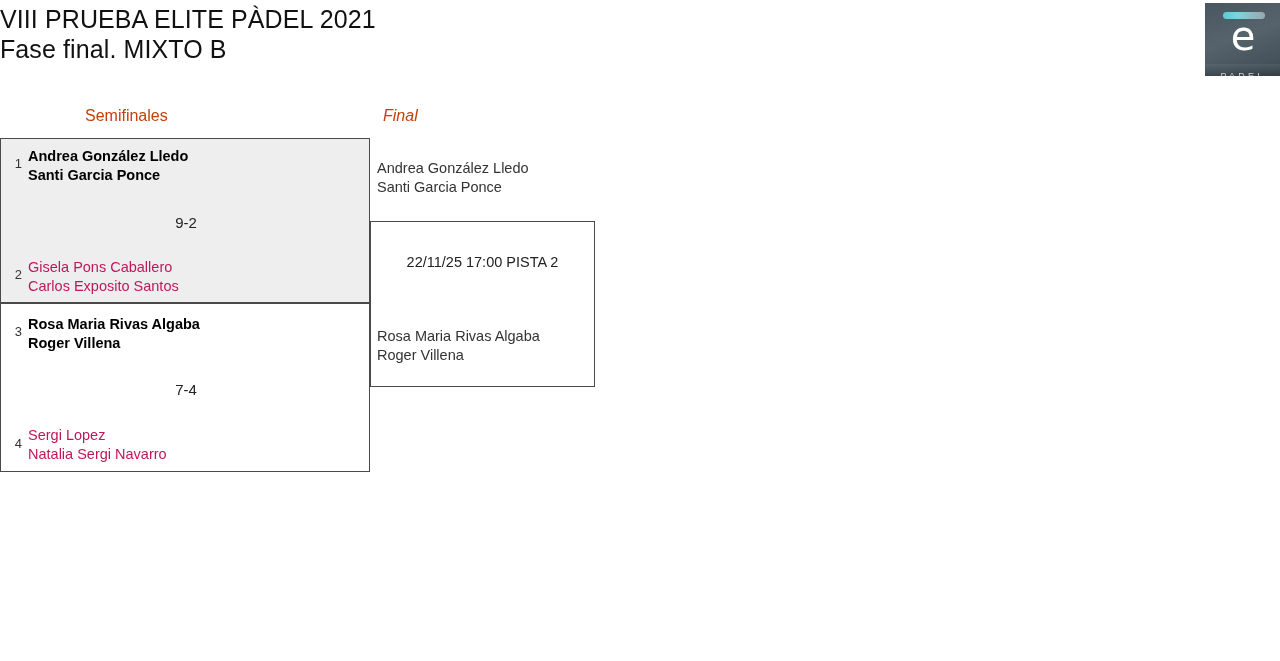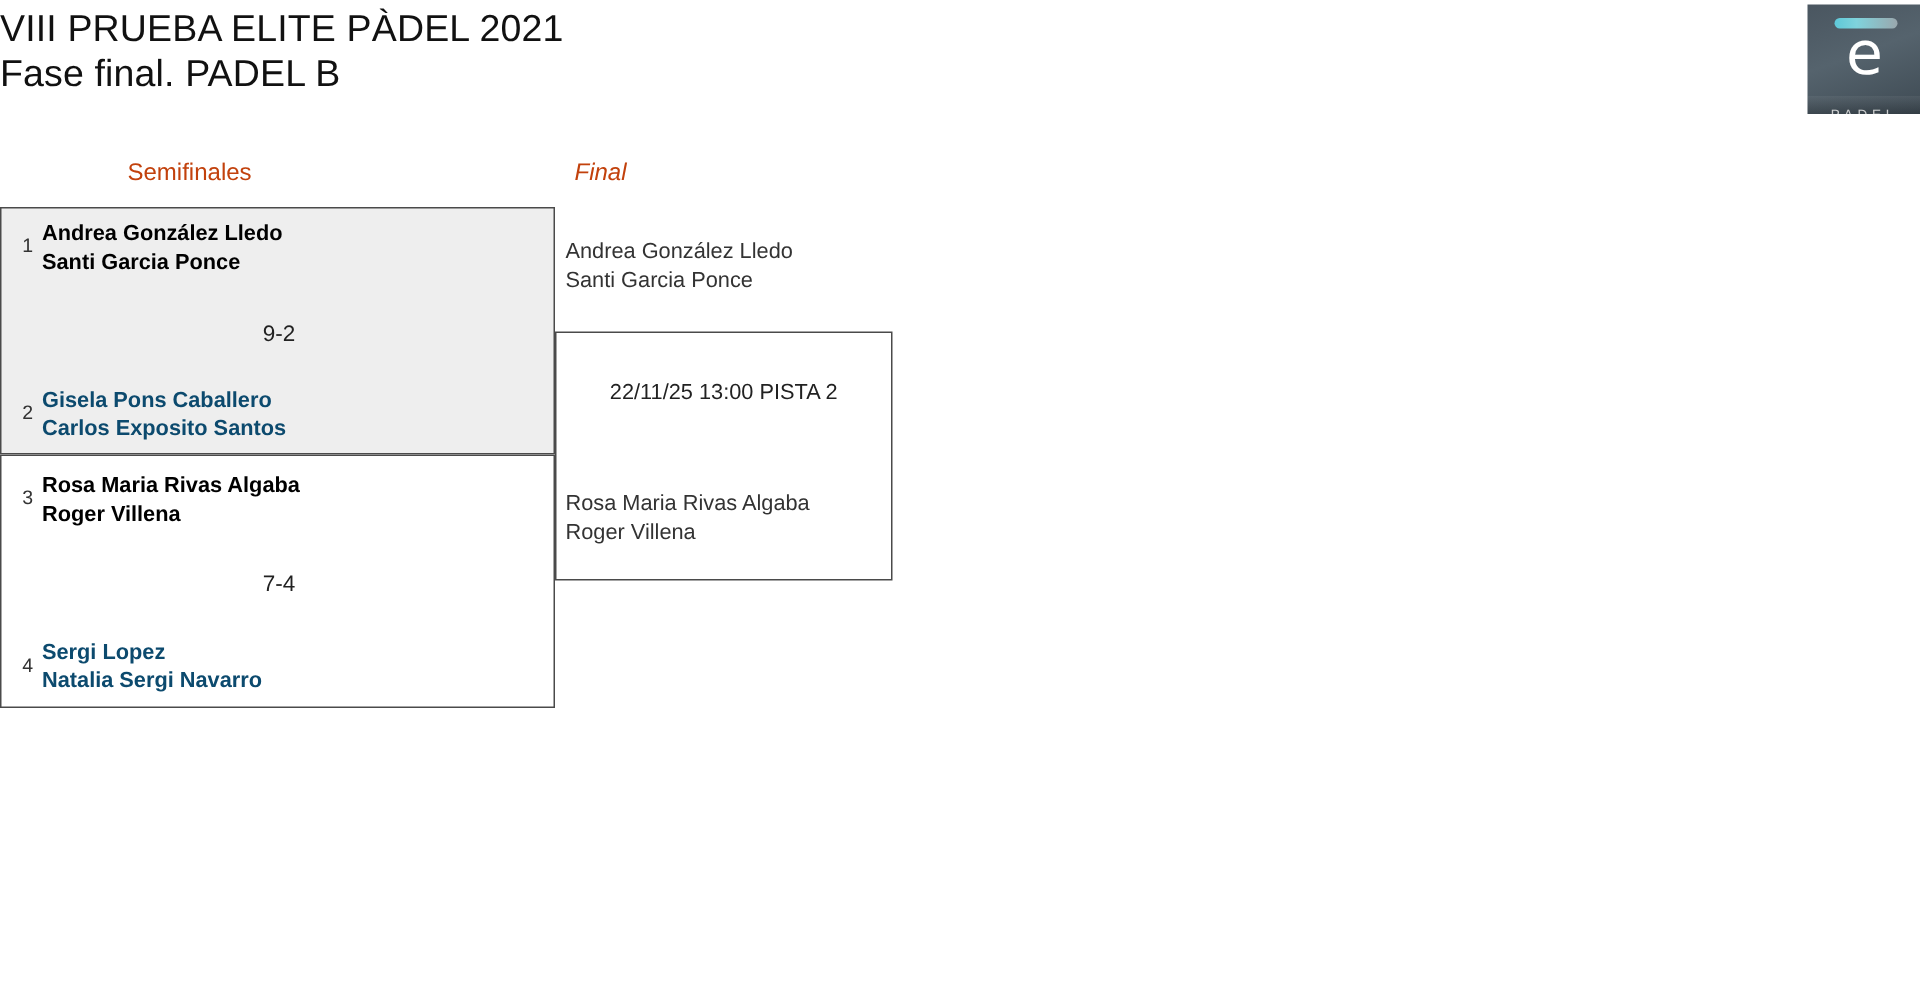--- a/index.html
+++ b/index.html
@@ -117,22 +117,22 @@
     font-size: 14.5px;
     line-height: 19px;
     white-space: nowrap;
   }
   .team .player { display: block; }
   .team.winner {
     font-weight: bold;
     color: #000000;
   }
   .team.loser {
-    font-weight: 700;
-    color: #0c4a6e;
+    font-weight: 400;
+    color: #be185d;
   }
 
   .seed {
     position: absolute;
     font-size: 13px;
     line-height: 16px;
     color: #333333;
     text-align: right;
     width: 18px;
     font-weight: 400;
@@ -197,21 +197,21 @@
     color: #222222;
     font-weight: 400;
     white-space: nowrap;
   }
 </style>
 </head>
 <body>
 
 <div id="tournament-title">
   <span class="title-line">VIII PRUEBA ELITE PÀDEL 2021</span>
-  <span class="title-line">Fase final. PADEL B</span>
+  <span class="title-line">Fase final. MIXTO B</span>
 </div>
 
 <div id="brand-logo">
   <div class="logo-bar"></div>
   <div class="logo-e">e</div>
   <div class="logo-word">PADEL</div>
   <div class="logo-sheen"></div>
 </div>
 
 <div class="round-header" id="round-header-semis">Semifinales</div>
@@ -243,17 +243,17 @@
   </div>
 </div>
 <div class="seed" id="sf2-seed-top">3</div>
 <div class="seed" id="sf2-seed-bot">4</div>
 
 <div id="final-box"></div>
 <div class="final-team" id="final-team-top">
   <span class="player">Andrea González Lledo</span>
   <span class="player">Santi Garcia Ponce</span>
 </div>
-<div id="final-schedule">22/11/25 13:00 PISTA 2</div>
+<div id="final-schedule">22/11/25 17:00 PISTA 2</div>
 <div class="final-team" id="final-team-bot">
   <span class="player">Rosa Maria Rivas Algaba</span>
   <span class="player">Roger Villena</span>
 </div>
 
 </body></html>

